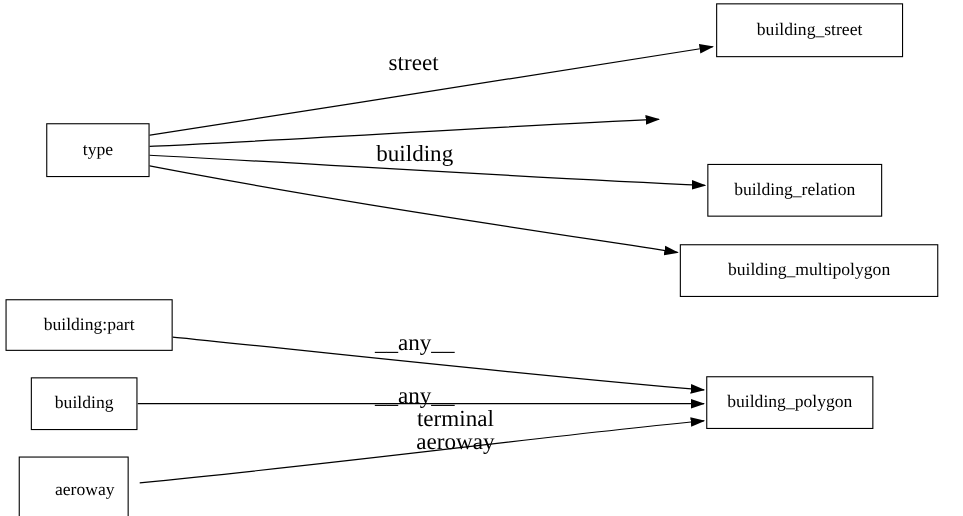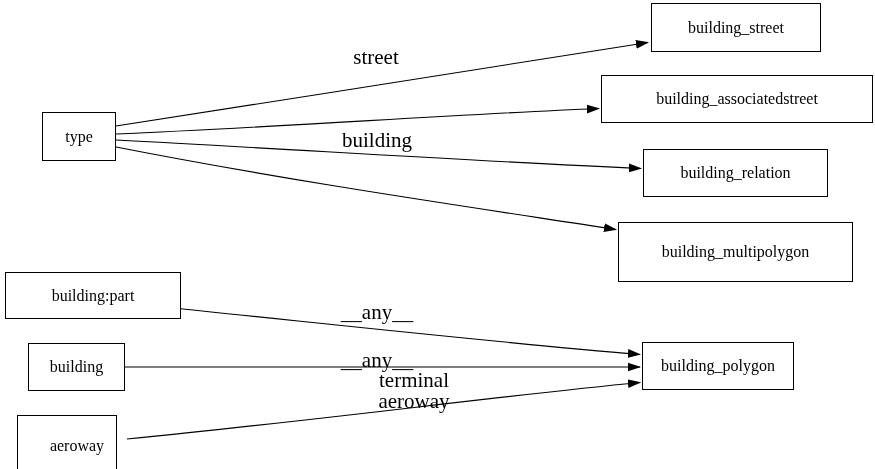--- a/index.html
+++ b/index.html
@@ -48,26 +48,26 @@
     position: absolute;
     transform: translate(-50%, -50%);
     font-size: 21px;
     white-space: nowrap;
     line-height: 21px;
     text-align: center;
   }
   .edge-label span { display: block; }
 
   
-  .n-type                      { left: 42px;  top: 112px; width: 74px;  height: 49px; }
+  .n-type                      { left: 42px;  top: 112px; width: 94px;  height: 49px; }
   .n-building-street           { left: 651px; top: 3px;   width: 170px; height: 49px; }
   .n-building-associatedstreet { left: 601px; top: 75px;  width: 272px; height: 48px; }
-  .n-building-relation         { left: 643px; top: 149px; width: 185px; height: 48px; }
-  .n-building-multipolygon     { left: 618px; top: 222px; width: 235px; height: 60px; }
-  .n-building-part             { left: 5px;   top: 272px; width: 176px; height: 47px; }
+  .n-building-relation         { left: 643px; top: 149px; width: 159px; height: 48px; }
+  .n-building-multipolygon     { left: 618px; top: 222px; width: 235px; height: 48px; }
+  .n-building-part             { left: 5px;   top: 272px; width: 152px; height: 47px; }
   .n-building                  { left: 28px;  top: 343px; width: 97px;  height: 48px; }
   .n-aeroway                   { left: 17px;  top: 415px; width: 100px; height: 62px; padding-left: 20px; }
   .n-building-polygon          { left: 642px; top: 342px; width: 152px; height: 48px; }
 
   
   .l-street           { left: 376px; top: 57px;  }
   .l-associatedstreet { left: 377px; top: 107px; }
   .l-building         { left: 377px; top: 140px; }
   .l-multipolygon     { left: 377px; top: 175px; }
   .l-any-top          { left: 377px; top: 312px; }
@@ -89,21 +89,20 @@
     <path class="edge-line" d="M 116 134 C 280 127 455 114.5 599 108.5" marker-end="url(#arrowhead)"></path>
     <path class="edge-line" d="M 116 140 C 290 149 470 161 641 168.5" marker-end="url(#arrowhead)"></path>
     <path class="edge-line" d="M 116 147 C 295 182 470 207 616 229.5" marker-end="url(#arrowhead)"></path>
     <path class="edge-line" d="M 153 306 C 330 324 490 342 640 354.5" marker-end="url(#arrowhead)"></path>
     <path class="edge-line" d="M 125 367 L 640 367" marker-end="url(#arrowhead)"></path>
     <path class="edge-line" d="M 127 439 C 330 419 490 397 640 382.5" marker-end="url(#arrowhead)"></path>
   </svg>
 
   <div class="node n-type">type</div>
   <div class="node n-building-street">building_street</div>
-  <div class="node n-building-associatedstreet">building_associatedstreet</div>
   <div class="node n-building-relation">building_relation</div>
   <div class="node n-building-multipolygon">building_multipolygon</div>
   <div class="node n-building-part">building:part</div>
   <div class="node n-building">building</div>
   <div class="node n-aeroway">aeroway</div>
   <div class="node n-building-polygon">building_polygon</div>
 
   <div class="edge-label l-street">street</div>
   <div class="edge-label l-building">building</div>
   <div class="edge-label l-any-top">__any__</div>

